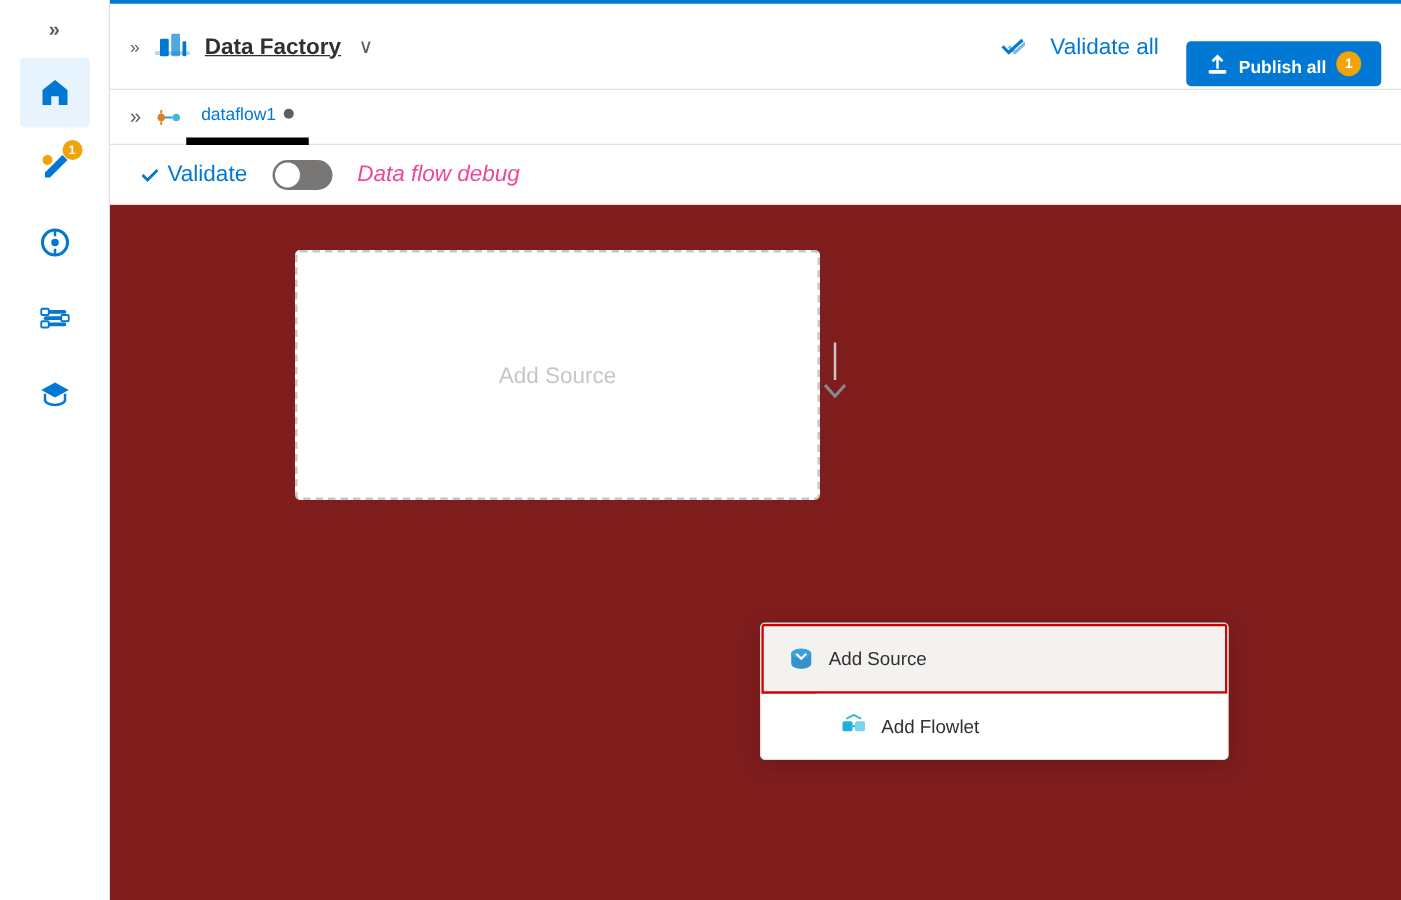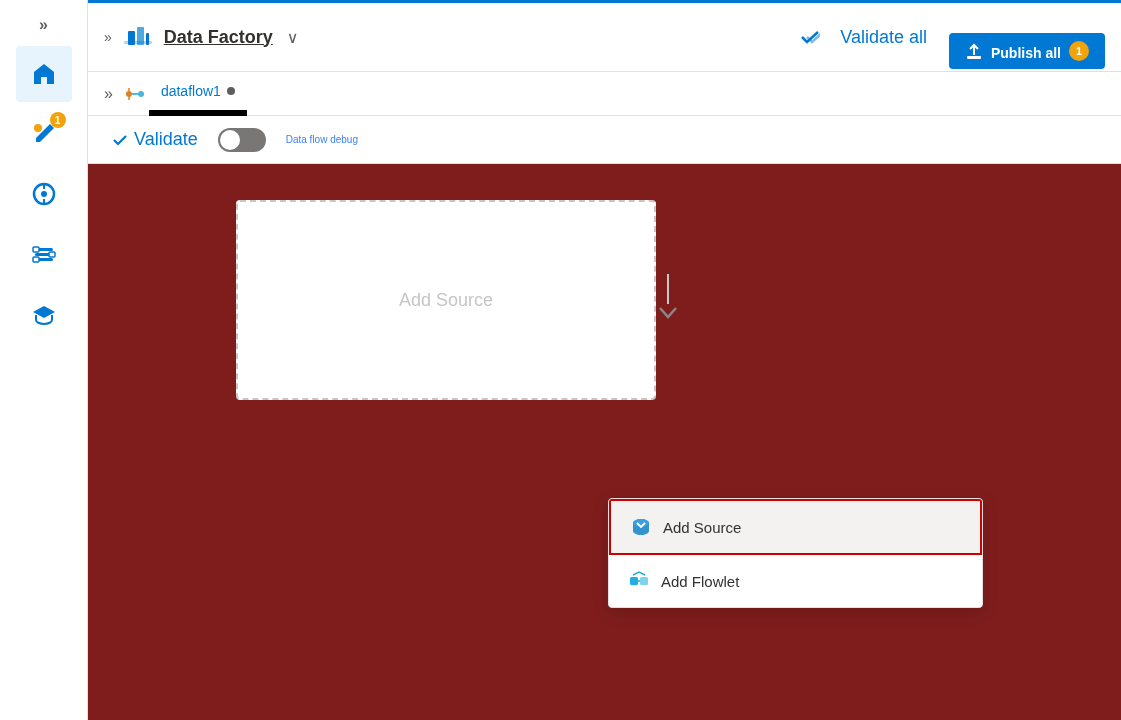--- a/index.html
+++ b/index.html
@@ -229,23 +229,24 @@
     }
 
     .toggle-thumb {
       width: 20px;
       height: 20px;
       background: #fff;
       border-radius: 50%;
     }
 
     .debug-label {
-      font-size: 10px;
-      color: #3b82f6;
+      font-size: 18px;
+      color: #ec4899;
       font-weight: 500;
+      font-style: italic;
     }
 
     
     .canvas {
       flex: 1;
       background: #7f1d1d;
       position: relative;
       overflow: hidden;
     }
 
@@ -314,20 +315,21 @@
     }
 
     .menu-item:first-child {
       background: #f3f2f1;
       border: 2px solid #d00000;
     }
 
     .menu-item:last-child {
       background: #fff;
       border: none;
+      margin-left: 44px;
     }
 
     .menu-icon {
       width: 24px;
       height: 24px;
       display: flex;
       align-items: center;
       justify-content: center;
     }
 

